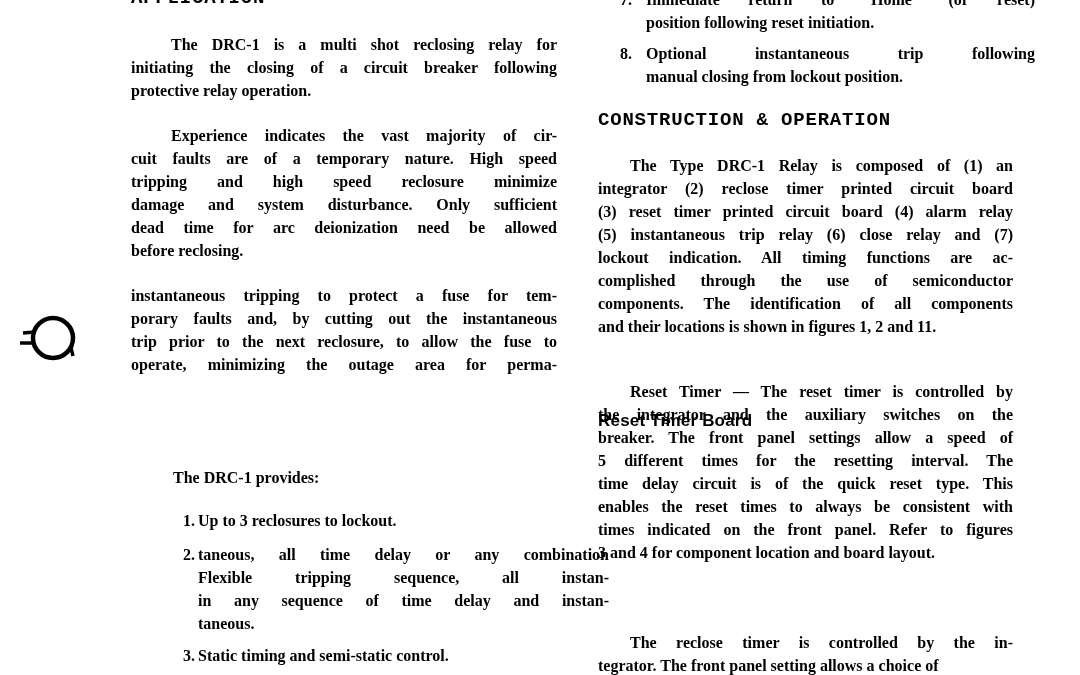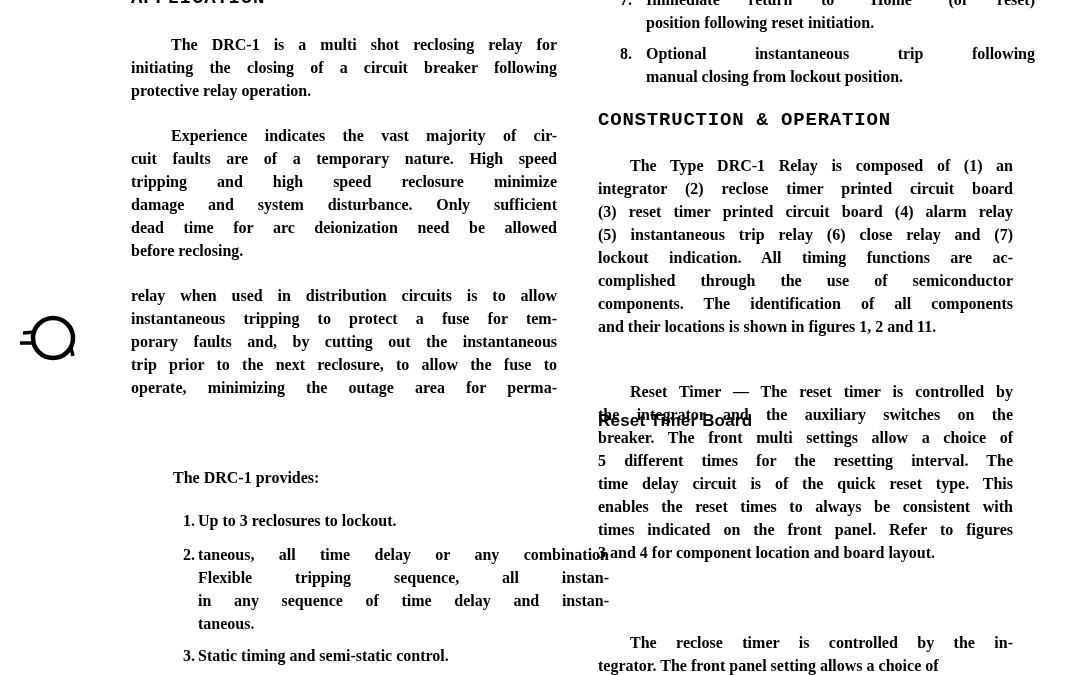--- a/index.html
+++ b/index.html
@@ -74,21 +74,20 @@
     <div class="block" style="top:124px">
         <div class="tline findent">Experience indicates the vast majority of cir-</div>
         <div class="tline">cuit faults are of a temporary nature. High speed</div>
         <div class="tline">tripping and high speed reclosure minimize</div>
         <div class="tline">damage and system disturbance. Only sufficient</div>
         <div class="tline">dead time for arc deionization need be allowed</div>
         <div class="tline tlast">before reclosing.</div>
       </div>
 
     <div class="block" style="top:284px">
-        <div class="tline">relay when used in distribution circuits is to allow</div>
         <div class="tline">instantaneous tripping to protect a fuse for tem-</div>
         <div class="tline">porary faults and, by cutting out the instantaneous</div>
         <div class="tline">trip prior to the next reclosure, to allow the fuse to</div>
         <div class="tline">operate, minimizing the outage area for perma-</div>
       </div>
 
     <div class="block intro-line" style="top:466px">The DRC-1 provides:</div>
 
     <div class="block list-item" style="top:509px">
       <span class="num">1.</span>
@@ -145,21 +144,21 @@
         <div class="tline">complished through the use of semiconductor</div>
         <div class="tline">components. The identification of all components</div>
         <div class="tline tlast">and their locations is shown in figures 1, 2 and 11.</div>
       </div>
 
     <div class="block sub-heading" style="top:361px">Reset Timer Board</div>
 
     <div class="block" style="top:380px">
         <div class="tline findent">Reset Timer — The reset timer is controlled by</div>
         <div class="tline">the integrator and the auxiliary switches on the</div>
-        <div class="tline">breaker. The front multi settings allow a choice of</div>
+        <div class="tline">breaker. The front panel settings allow a speed of</div>
         <div class="tline">5 different times for the resetting interval. The</div>
         <div class="tline">time delay circuit is of the quick reset type. This</div>
         <div class="tline">enables the reset times to always be consistent with</div>
         <div class="tline">times indicated on the front panel. Refer to figures</div>
         <div class="tline tlast">3 and 4 for component location and board layout.</div>
       </div>
 
     <div class="block sub-heading" style="top:630px">Reclose Timer Board</div>
 
     <div class="block" style="top:631px">

